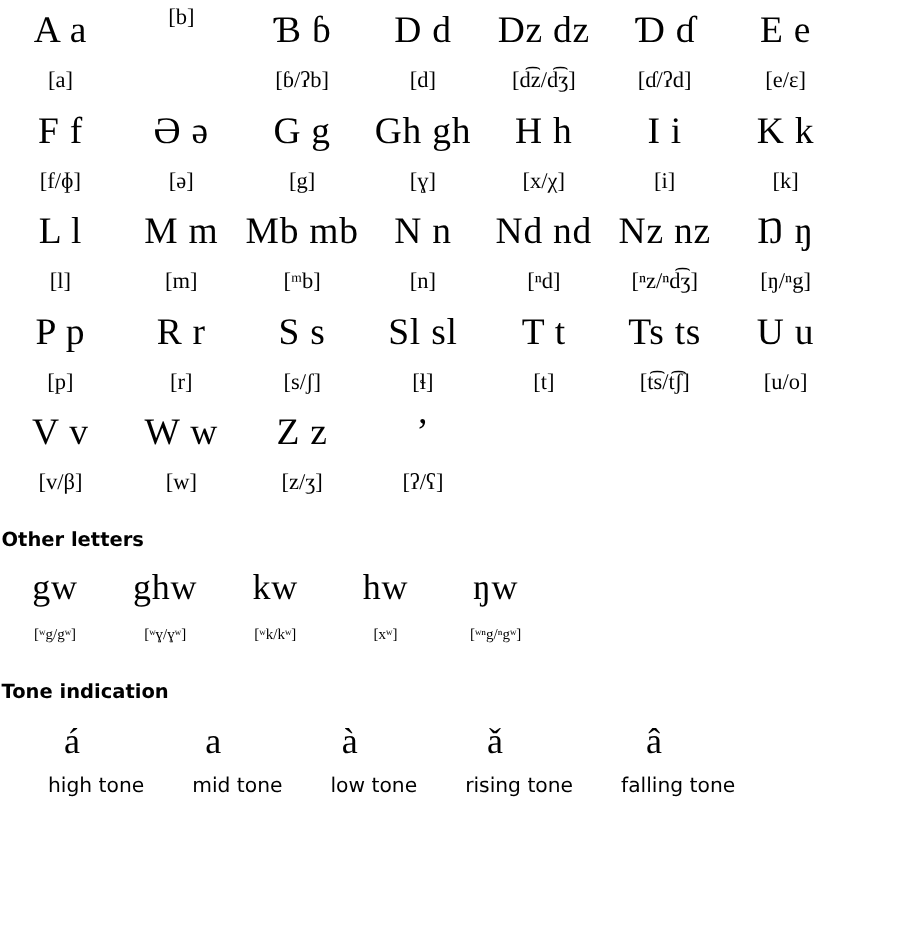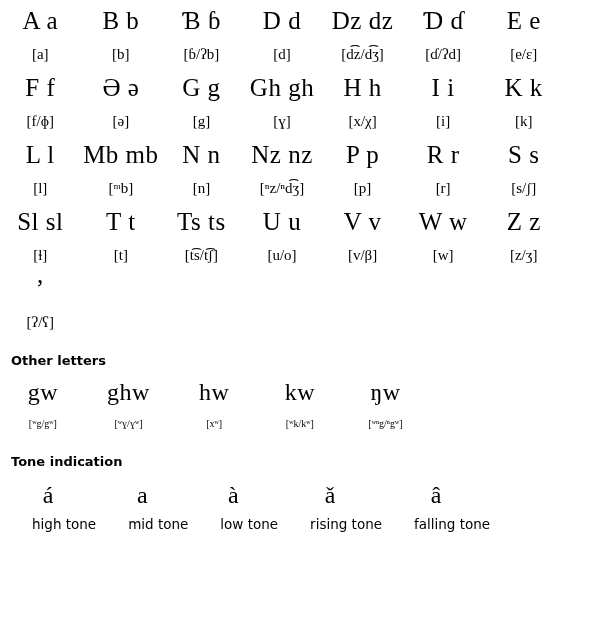--- a/index.html
+++ b/index.html
@@ -48,32 +48,32 @@
     height: 25px;
     white-space: nowrap;
   }
 
   
   .section-head {
     font-family: "DejaVu Sans", "Liberation Sans", sans-serif;
     font-size: 13px;
     font-weight: bold;
     text-align: left;
-    padding-left: 11px;
+    padding-left: 1px;
     line-height: 16px;
   }
 
   .spacer-lg { height: 18px; }
   .spacer-sm { height: 6px; }
   .spacer-xs { height: 3px; }
 
   
   .other-grid {
     display: grid;
-    grid-template-columns: repeat(6, 1fr);
+    grid-template-columns: repeat(7, 1fr);
     width: 514px;
   }
   .other-grid .letter { font-size: 24px; line-height: 40px; height: 40px; }
   .other-grid .ipa { font-size: 10px; line-height: 24px; height: 24px; }
 
   
   .tone-grid {
     display: grid;
     grid-template-columns: repeat(7, 1fr);
     width: 610px;
@@ -100,21 +100,20 @@
 
 <div class="sheet">
 
   <div class="alpha-grid">
 
     <div class="cell">
       <div class="letter">A a</div>
       <div class="ipa">[a]</div>
     </div>
     <div class="cell">
-      <div class="letter">B b</div>
       <div class="ipa">[b]</div>
     </div>
     <div class="cell">
       <div class="letter">Ɓ ɓ</div>
       <div class="ipa">[ɓ/ʔb]</div>
     </div>
     <div class="cell">
       <div class="letter">D d</div>
       <div class="ipa">[d]</div>
     </div>
@@ -158,31 +157,43 @@
     <div class="cell">
       <div class="letter">K k</div>
       <div class="ipa">[k]</div>
     </div>
 
     <div class="cell">
       <div class="letter">L l</div>
       <div class="ipa">[l]</div>
     </div>
     <div class="cell">
+      <div class="letter">M m</div>
+      <div class="ipa">[m]</div>
+    </div>
+    <div class="cell">
       <div class="letter">Mb mb</div>
       <div class="ipa">[ᵐb]</div>
     </div>
     <div class="cell">
       <div class="letter">N n</div>
       <div class="ipa">[n]</div>
     </div>
     <div class="cell">
+      <div class="letter">Nd nd</div>
+      <div class="ipa">[ⁿd]</div>
+    </div>
+    <div class="cell">
       <div class="letter">Nz nz</div>
       <div class="ipa">[ⁿz/ⁿd͡ʒ]</div>
     </div>
+    <div class="cell">
+      <div class="letter">Ŋ ŋ</div>
+      <div class="ipa">[ŋ/ⁿg]</div>
+    </div>
 
     <div class="cell">
       <div class="letter">P p</div>
       <div class="ipa">[p]</div>
     </div>
     <div class="cell">
       <div class="letter">R r</div>
       <div class="ipa">[r]</div>
     </div>
     <div class="cell">
@@ -238,26 +249,26 @@
   <div class="other-grid">
     <div class="cell">
       <div class="letter">gw</div>
       <div class="ipa">[ʷg/gʷ]</div>
     </div>
     <div class="cell">
       <div class="letter">ghw</div>
       <div class="ipa">[ʷɣ/ɣʷ]</div>
     </div>
     <div class="cell">
+      <div class="letter">kw</div>
+      <div class="ipa">[ʷk/kʷ]</div>
+    </div>
+    <div class="cell">
       <div class="letter">hw</div>
       <div class="ipa">[xʷ]</div>
-    </div>
-    <div class="cell">
-      <div class="letter">kw</div>
-      <div class="ipa">[ʷk/kʷ]</div>
     </div>
     <div class="cell">
       <div class="letter">ŋw</div>
       <div class="ipa">[ʷⁿg/ⁿgʷ]</div>
     </div>
     <div class="cell"></div>
     <div class="cell"></div>
   </div>
 
   <div class="spacer-lg"></div>

